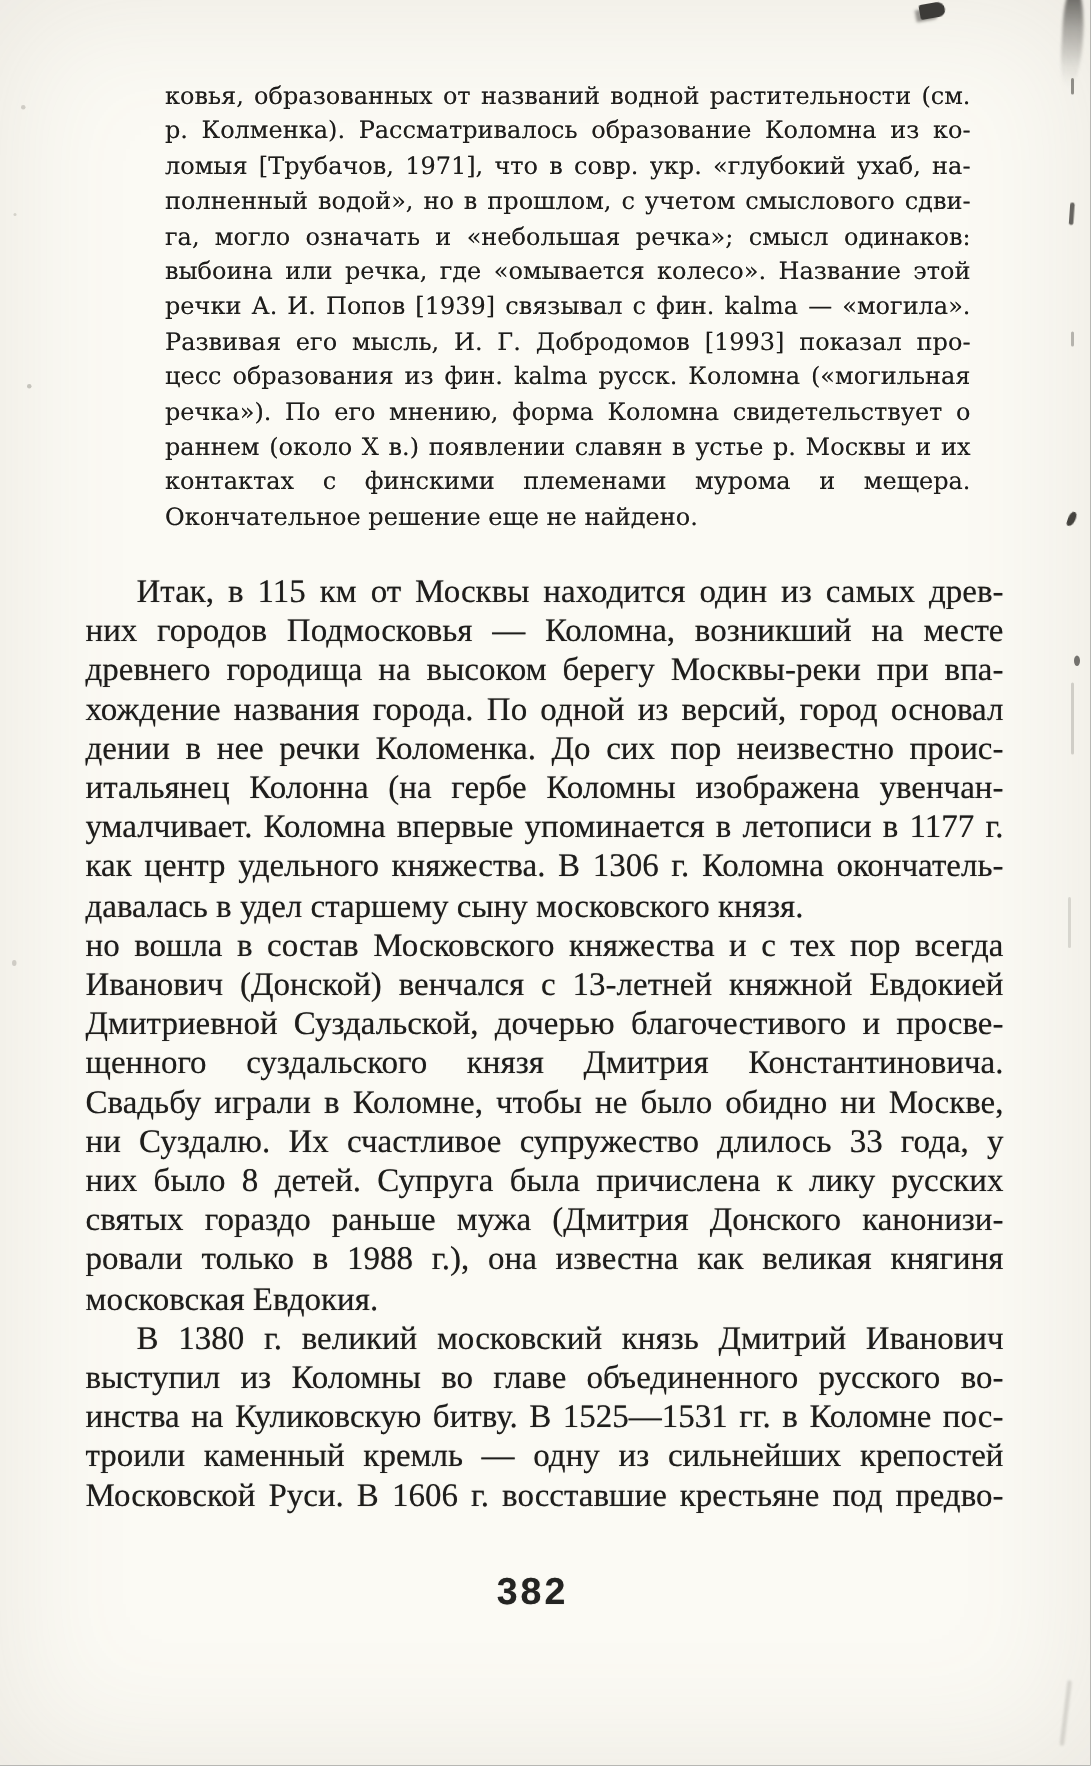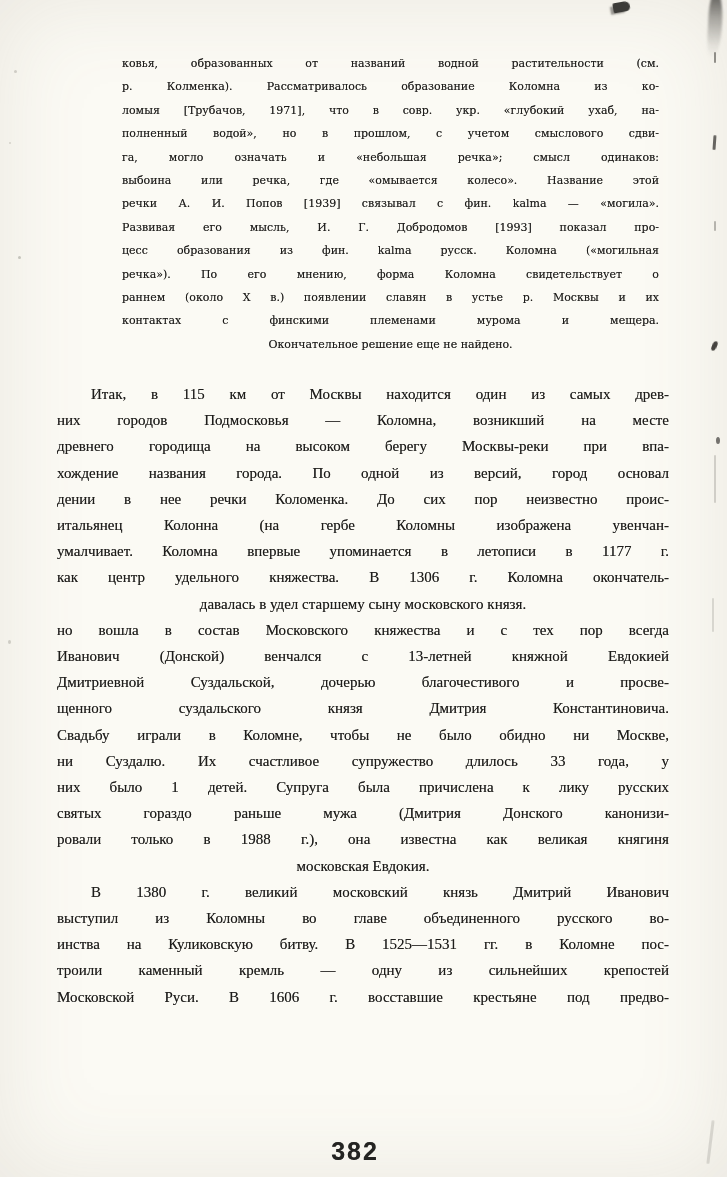--- a/index.html
+++ b/index.html
@@ -9,41 +9,41 @@
     margin:0 auto;
     background:var(--paper,#fbfaf5);
     box-shadow: inset 0 0 90px rgba(120,112,95,0.13);
     overflow:hidden;
     font-family:"Liberation Serif", serif;
     color:var(--ink,#1e1d1b);
   }
   
   .quote-block{
     position:absolute;
-    left:122px;top:52px;width:537px;
+    left:110px;top:52px;width:537px;
     font-family:"DejaVu Serif", serif;
-    font-size:11px;
+    font-size:16px;
     line-height:23.4px;
     text-shadow:0 0 .4px rgba(20,20,20,.55);
   }
   
   .body-text{
     position:absolute;
     left:57px;top:381px;width:612px;
-    font-size:15px;
+    font-size:22px;
     line-height:26.2px;
     text-shadow:0 0 .5px rgba(20,20,20,.6);
   }
   .para{margin:0;padding:0;}
-  .tline{text-align:center;}
+  .tline{text-align:left;}
   .tline.j{text-align:justify;text-align-last:justify;}
   .tline.ind{text-indent:34px;}
   .page-number{
     position:absolute;
-    top:1137px;left:0;width:710px;
+    top:1047px;left:0;width:710px;
     text-align:center;
     font-family:"Liberation Sans", sans-serif;
     font-size:25px;
     font-weight:700;
     letter-spacing:2px;
     color:#242422;
     text-shadow:0 0 .5px rgba(20,20,20,.5);
   }
   
   .art{position:absolute;pointer-events:none;}
@@ -108,21 +108,21 @@
         <div class="tline j">как центр удельного княжества. В 1306 г. Коломна окончатель-</div>
         <div class="tline">давалась в удел старшему сыну московского князя.</div>
         <div class="tline j">но вошла в состав Московского княжества и с тех пор всегда</div>
       </div>
     <div class="para">
         <div class="tline j">Иванович (Донской) венчался с 13-летней княжной Евдокией</div>
         <div class="tline j">Дмитриевной Суздальской, дочерью благочестивого и просве-</div>
         <div class="tline j">щенного суздальского князя Дмитрия Константиновича.</div>
         <div class="tline j">Свадьбу играли в Коломне, чтобы не было обидно ни Москве,</div>
         <div class="tline j">ни Суздалю. Их счастливое супружество длилось 33 года, у</div>
-        <div class="tline j">них было 1 детей. Супруга была причислена к лику русских</div>
+        <div class="tline j">них было 8 детей. Супруга была причислена к лику русских</div>
         <div class="tline j">святых гораздо раньше мужа (Дмитрия Донского канонизи-</div>
         <div class="tline j">ровали только в 1988 г.), она известна как великая княгиня</div>
         <div class="tline">московская Евдокия.</div>
       </div>
     <div class="para">
         <div class="tline j ind">В 1380 г. великий московский князь Дмитрий Иванович</div>
         <div class="tline j">выступил из Коломны во главе объединенного русского во-</div>
         <div class="tline j">инства на Куликовскую битву. В 1525—1531 гг. в Коломне пос-</div>
         <div class="tline j">троили каменный кремль — одну из сильнейших крепостей</div>
         <div class="tline j">Московской Руси. В 1606 г. восставшие крестьяне под предво-</div>

